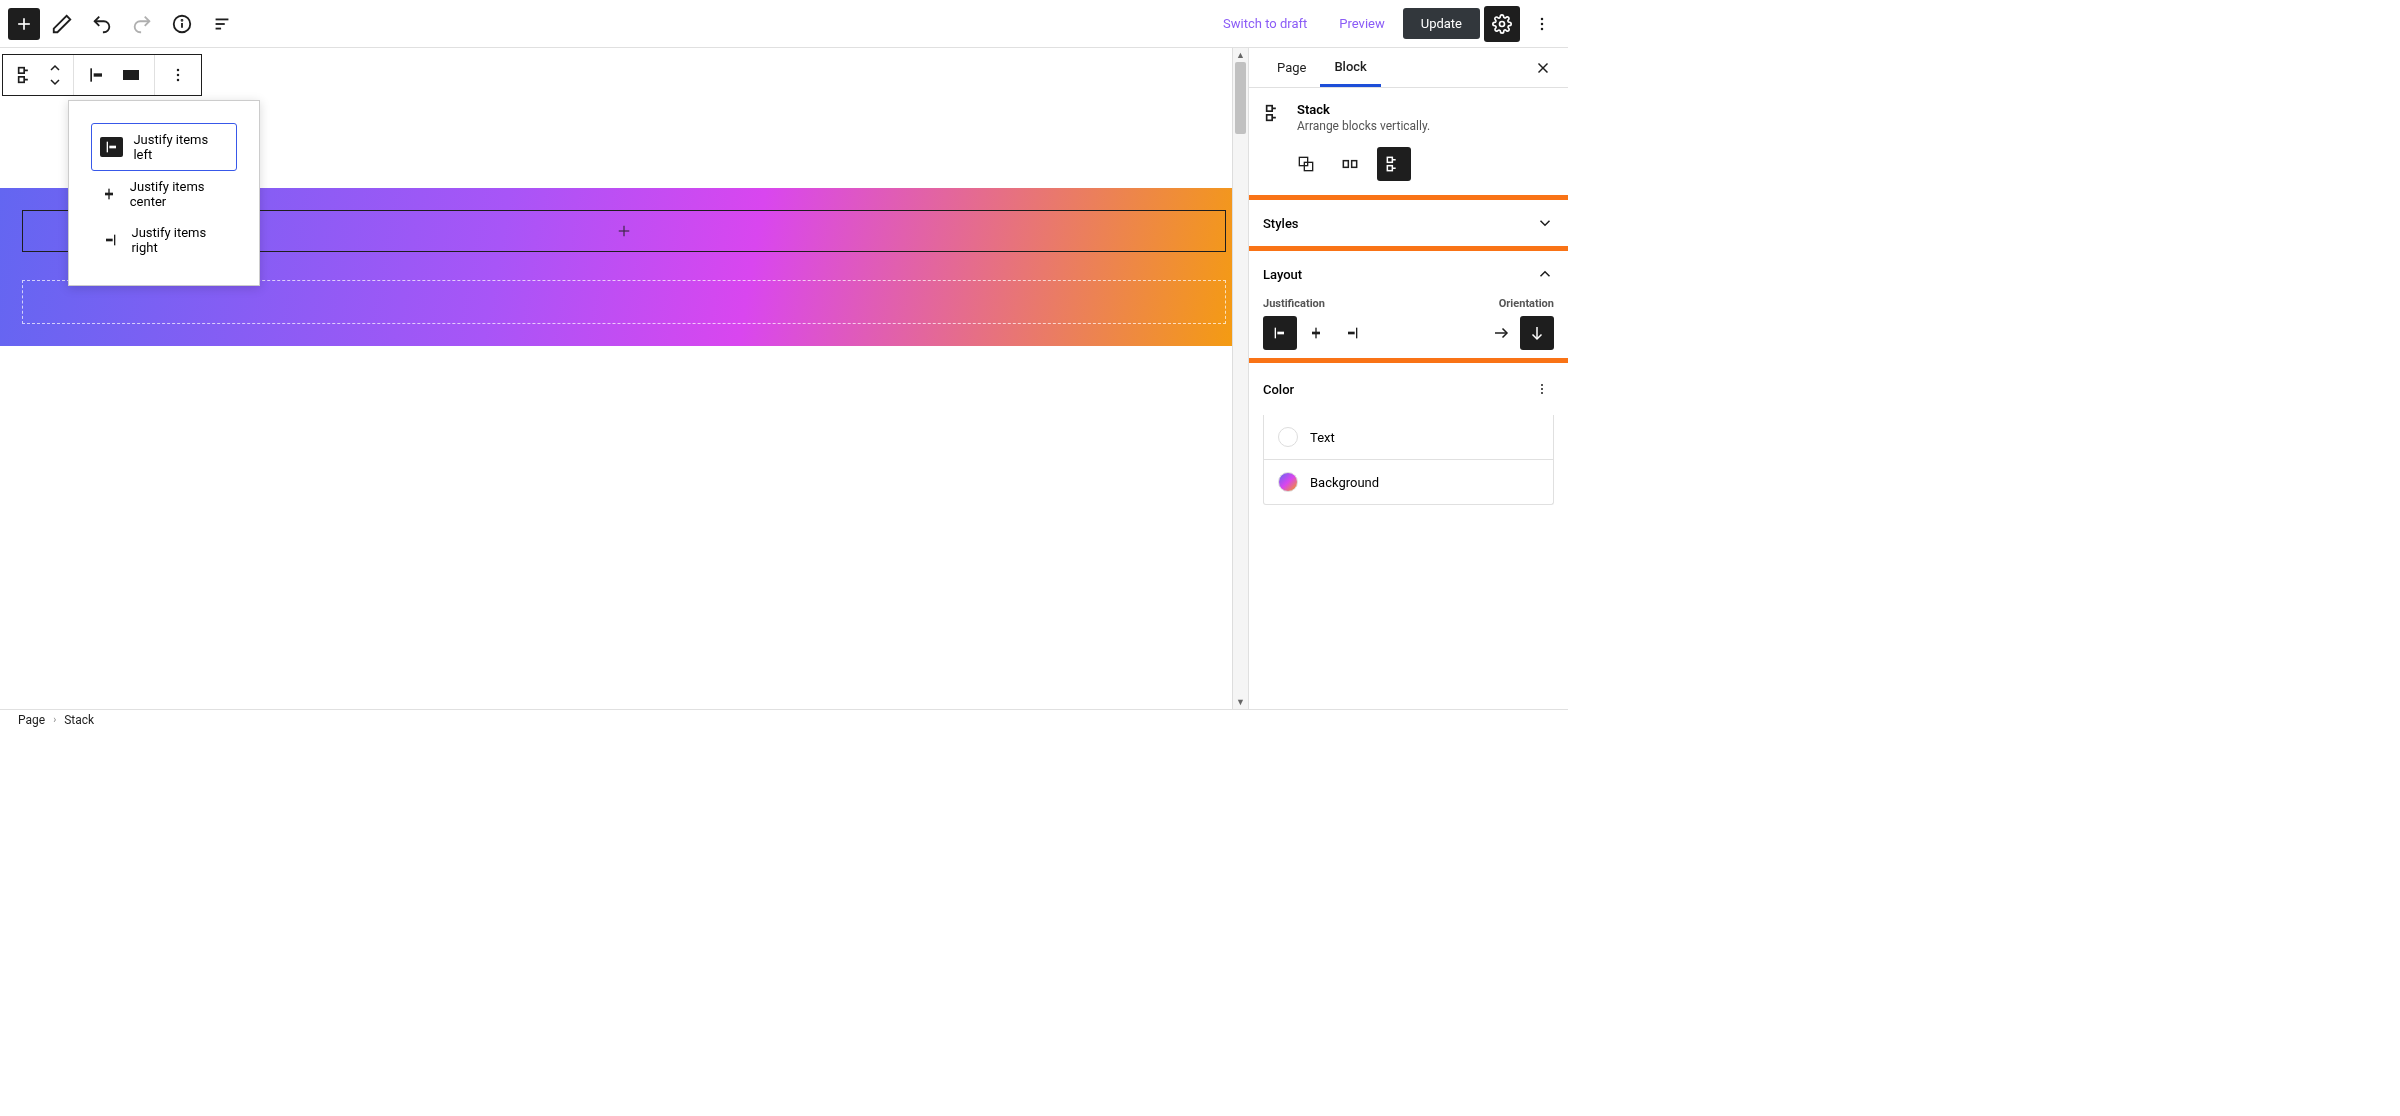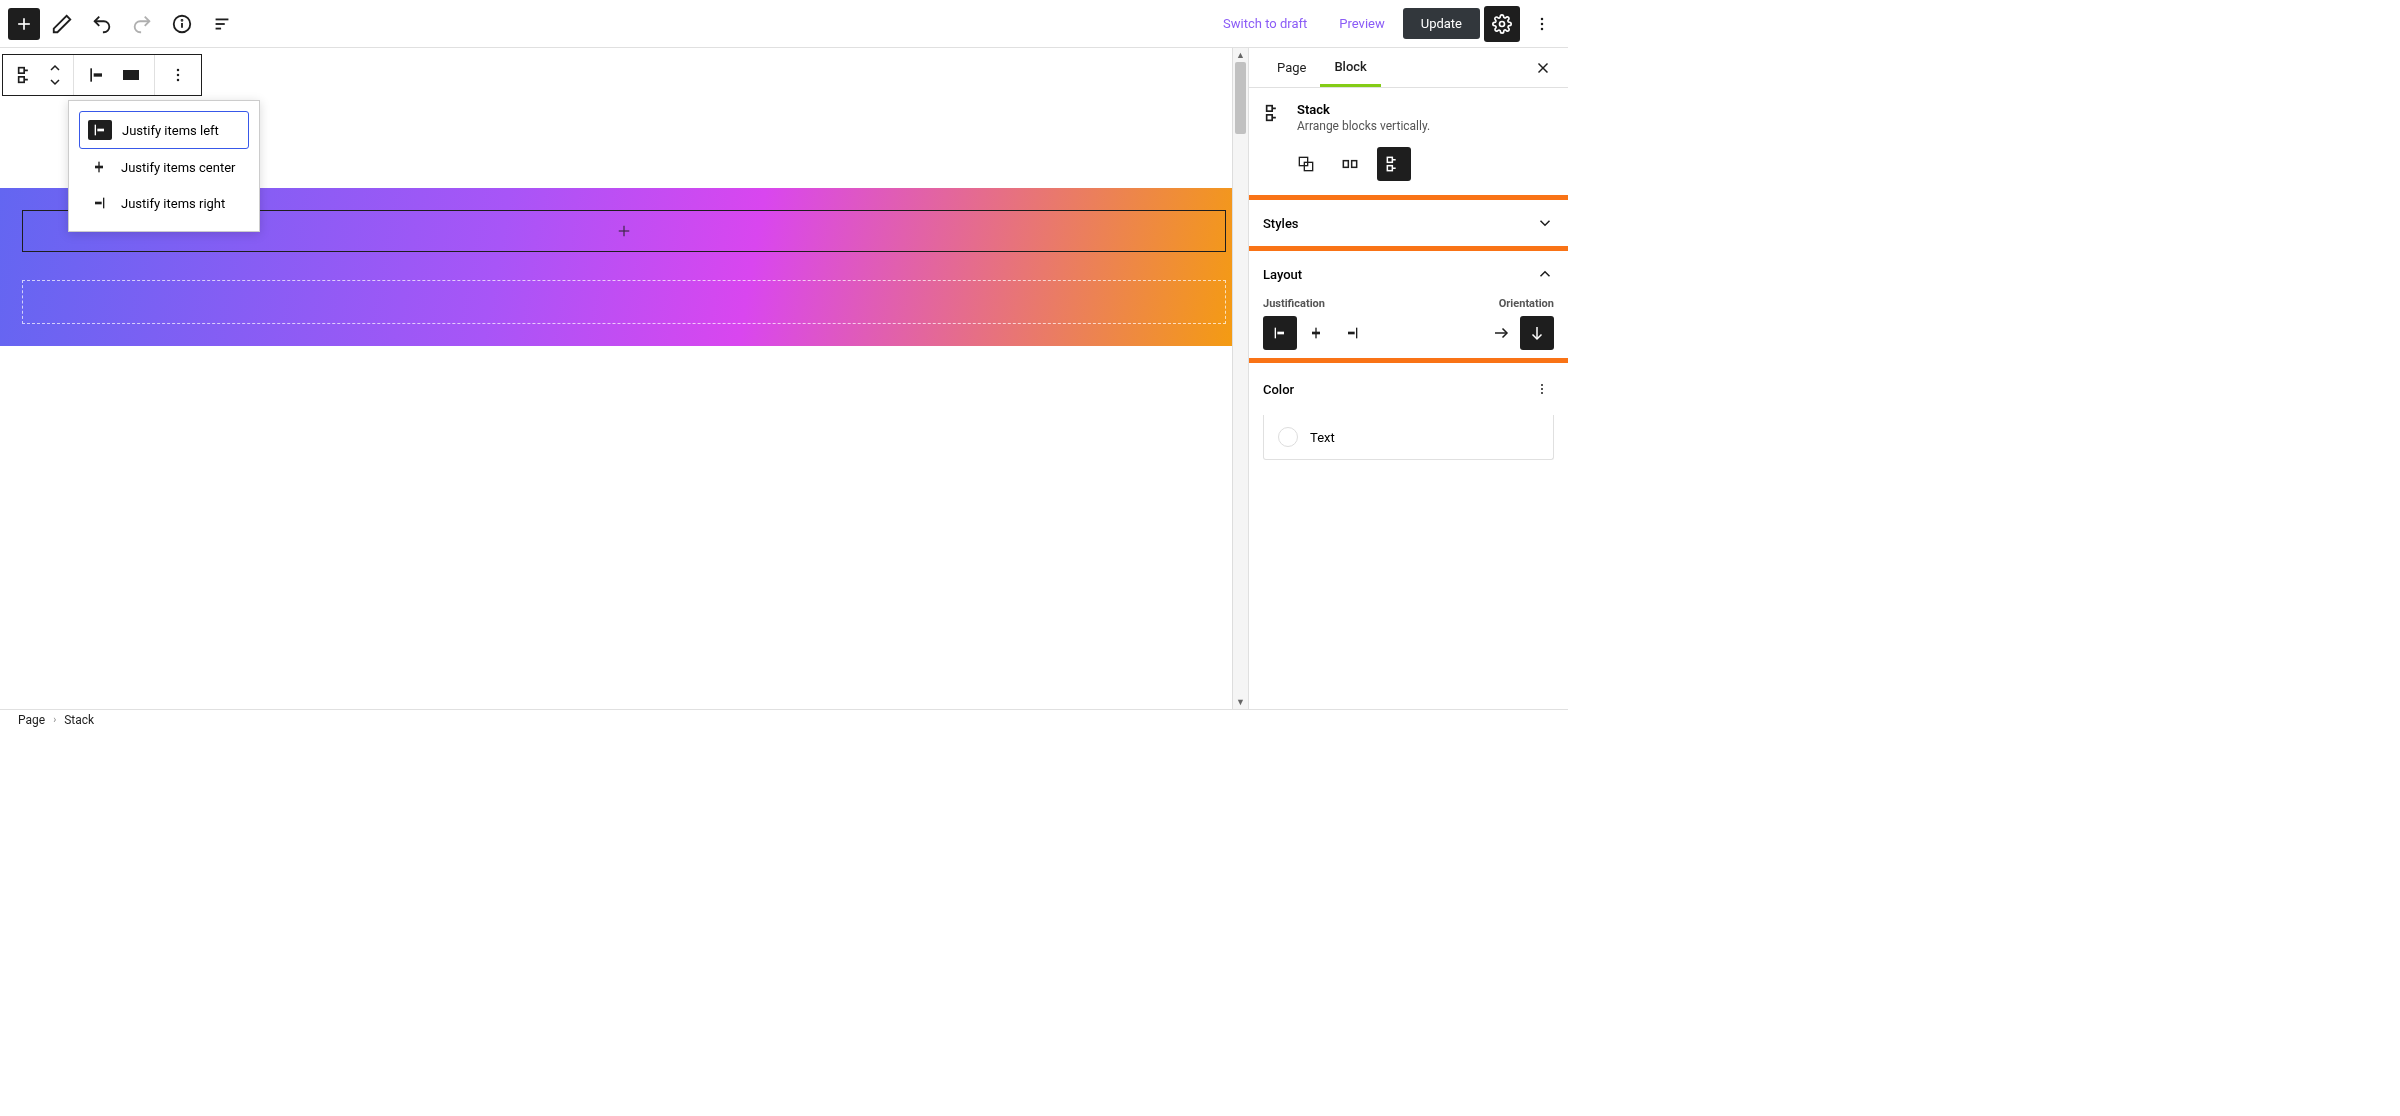--- a/index.html
+++ b/index.html
@@ -18,21 +18,21 @@
   .disabled { opacity: 0.35; }
   
   
   .block-toolbar { height: 42px; display: flex; align-items: center; border: 1px solid #1e1e1e; margin: 2px 0 0 2px; width: fit-content; background: #fff; position: absolute; top: 52px; left: 0; z-index: 5; }
   .bt-group { display: flex; align-items: center; border-right: 1px solid #e0e0e0; height: 100%; padding: 0 6px; }
   .bt-btn { width: 34px; height: 34px; display: flex; align-items: center; justify-content: center; border: none; background: none; cursor: pointer; border-radius: 3px; }
   .bt-movers { display: flex; flex-direction: column; justify-content: center; }
   .bt-movers button { width: 24px; height: 14px; border:none; background:none; cursor:pointer; display:flex; align-items:center; justify-content:center; }
   
   
-  .dropdown { position: absolute; top: 100px; left: 68px; width: 192px; background: #fff; border: 1px solid #ccc; box-shadow: 0 2px 10px rgba(0,0,0,0.15); padding: 10px; z-index: 10; }
+  .dropdown { position: absolute; top: 100px; left: 68px; width: 192px; background: #fff; border: 1px solid #ccc; box-shadow: 0 2px 10px rgba(0,0,0,0.15); padding: 22px; z-index: 10; }
   .dd-item { display: flex; align-items: center; gap: 10px; padding: 8px 8px; font-size: 13px; border-radius: 3px; cursor: pointer; }
   .dd-item.selected { border: 1.5px solid #3858e9; background:#fff; }
   .dd-item.selected .dd-icon-wrap { background: #1e1e1e; color: #fff; }
   .dd-icon-wrap { width: 24px; height: 20px; display:flex; align-items:center; justify-content:center; border-radius:2px; }
   
   
   .editor-shell { position:absolute; top:48px; left:0; right:320px; bottom:20px; overflow:hidden; }
   .editor-scroll { position:absolute; inset:0; overflow-y:scroll; }
   .canvas { padding-top: 140px; }
   .gradient-block { background: linear-gradient(100deg, #6366f1 0%, #a855f7 40%, #d946ef 60%, #f59e0b 100%); padding: 22px; }
@@ -42,21 +42,21 @@
   
   
   .scrollbar-v { position:absolute; top:48px; right:320px; width:16px; bottom:20px; background:#f5f5f5; border-left:1px solid #ddd; }
   .scroll-thumb-top { position:absolute; top:14px; left:2px; right:2px; height:72px; background:#c1c1c1; border-radius:2px; }
   .sb-arrow { position:absolute; left:0; right:0; height:14px; font-size:9px; color:#666; text-align:center; line-height:14px; }
   
   
   .sidebar { position:absolute; top:48px; right:0; width:320px; bottom:20px; border-left:1px solid #e0e0e0; background:#fff; overflow-y:auto; font-size:13px; }
   .sb-tabs { display:flex; align-items:center; border-bottom:1px solid #e0e0e0; padding:0 10px 0 14px; height:40px; }
   .sb-tab { padding: 10px 14px; border:none; background:none; cursor:pointer; font-size:13px; color:#1e1e1e; }
-  .sb-tab.active { border-bottom: 3px solid #84cc16; font-weight:500; }
+  .sb-tab.active { border-bottom: 3px solid #1d4ed8; font-weight:500; }
   .sb-close { margin-left:auto; width:30px; height:30px; border:none; background:none; cursor:pointer; display:flex; align-items:center; justify-content:center; }
   .sb-block-info { display:flex; gap:12px; padding: 14px 14px 10px 14px; }
   .sb-block-title { font-weight:600; font-size:13px; }
   .sb-block-desc { font-size:12px; color:#555; margin-top:2px; }
   .sb-transforms { display:flex; gap:10px; padding: 4px 14px 14px 40px; }
   .transform-btn { width:34px; height:34px; display:flex; align-items:center; justify-content:center; border:none; background:none; cursor:pointer; border-radius:3px; }
   .transform-btn.active { background:#1e1e1e; color:#fff; }
   .sb-panel { border-top:5px solid #f97316; }
   .sb-panel-head { display:flex; align-items:center; padding: 14px 14px; cursor:pointer; font-weight:500; }
   .sb-panel-head .chev { margin-left:auto; }
@@ -366,20 +366,24 @@
             <circle cx="12" cy="6" r="1.5"></circle>
             <circle cx="12" cy="12" r="1.5"></circle>
             <circle cx="12" cy="18" r="1.5"></circle>
           </svg>
       </button>
     </div>
     <div class="color-row">
       <span class="swatch"></span>
       <span>Text</span>
     </div>
+    <div class="color-row">
+      <span class="swatch gradient"></span>
+      <span>Background</span>
+    </div>
   </div>
 </div>
 
 <div class="breadcrumb">
   <span>Page</span>
   <span class="bc-sep">›</span>
   <span>Stack</span>
 </div>
 
 </body></html>

